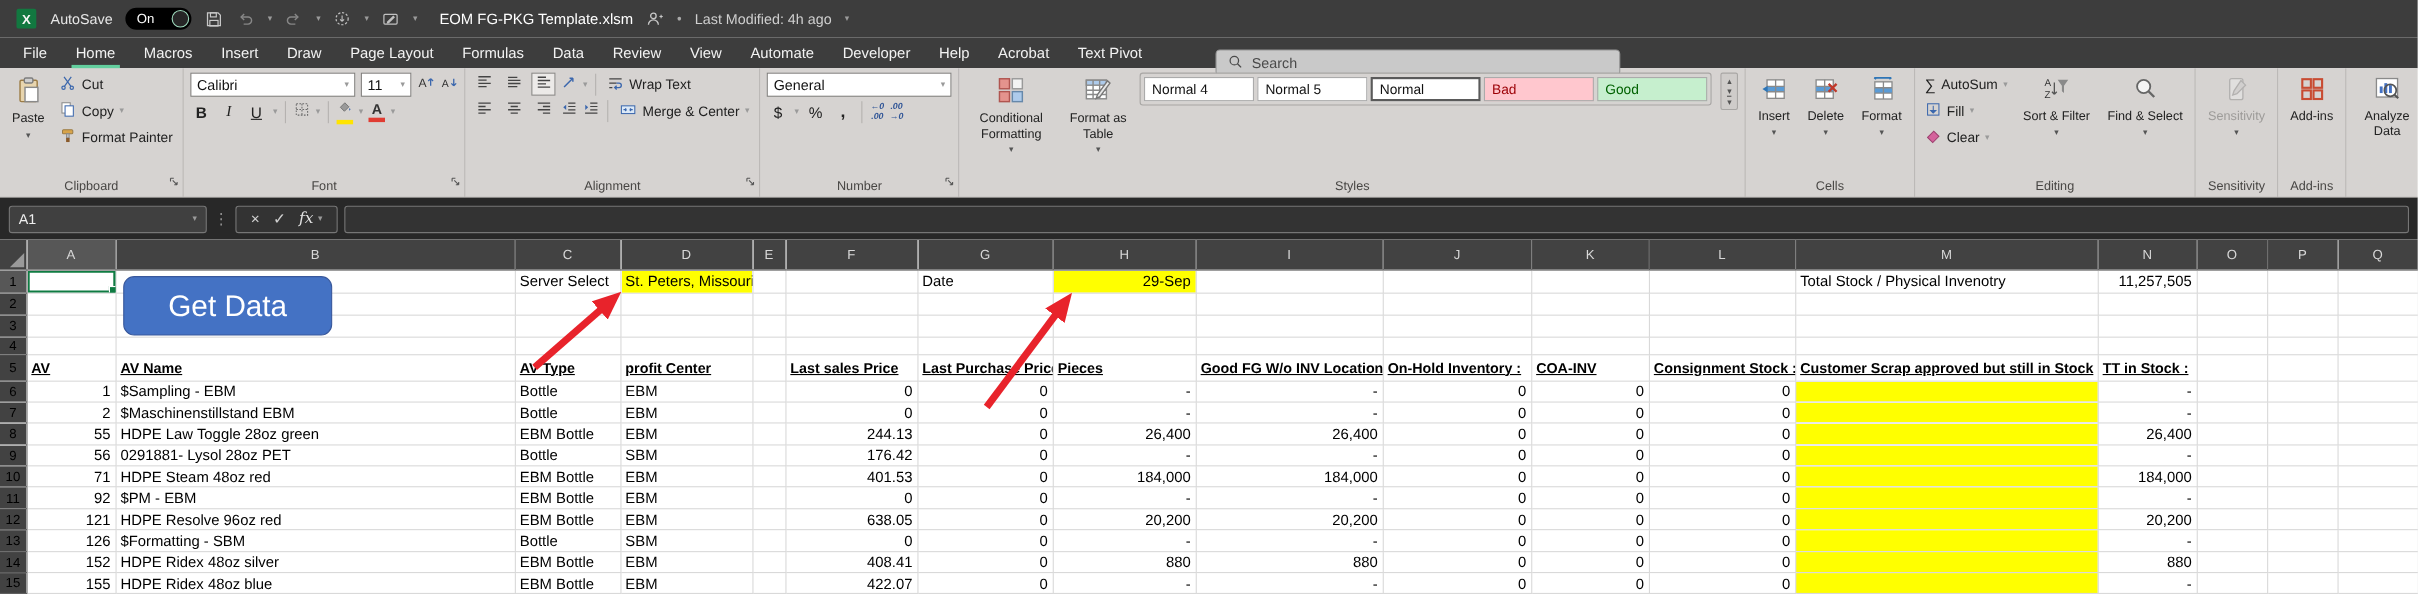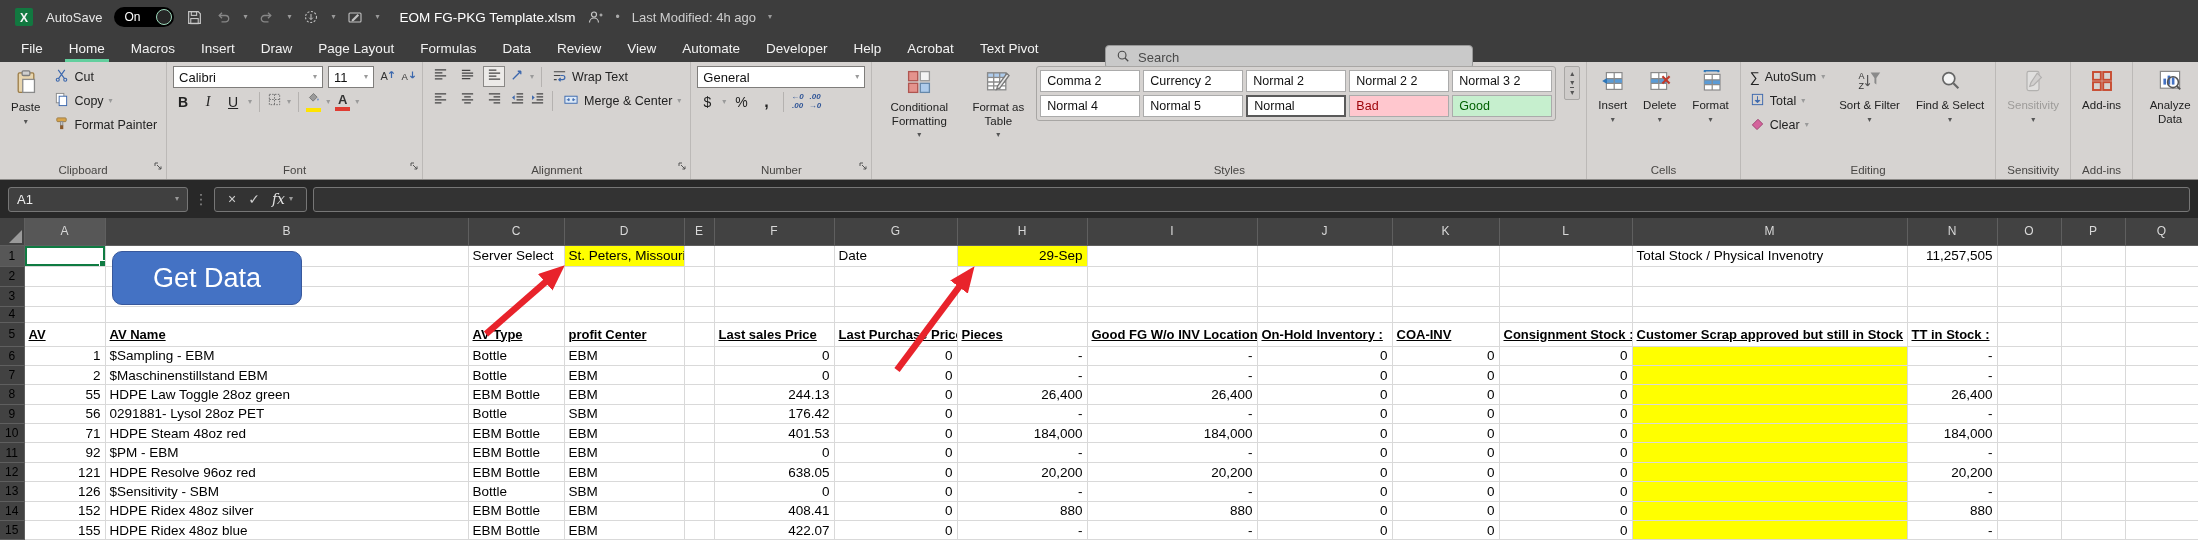--- a/index.html
+++ b/index.html
@@ -437,27 +437,20 @@
               <rect x="2" y="3" width="14" height="13" fill="#fff" stroke="#8a8a8a"></rect>
               <rect x="2" y="3" width="14" height="3.5" fill="#aecbeb" stroke="#8a8a8a"></rect>
               <path d="M2 10 H16 M2 13 H16 M6.7 3 V16 M11.3 3 V16" stroke="#8a8a8a" fill="none"></path>
               <path d="M18.5 5 L11.5 14.5 l-2.6 1.2 l0.9 -2.7 L16.8 3.5 Z" fill="#e8e8e8" stroke="#777"></path>
             </svg></span>
         <span>Format as Table</span>
         <span class="chev">▾</span>
       </div>
       <div class="gallery" id="style-gallery">
           <div class="grow">
-            <div class="gcell">Comma 2</div>
-            <div class="gcell">Currency 2</div>
-            <div class="gcell">Normal 2</div>
-            <div class="gcell">Normal 2 2</div>
-            <div class="gcell">Normal 3 2</div>
-          </div>
-          <div class="grow">
             <div class="gcell">Normal 4</div>
             <div class="gcell">Normal 5</div>
             <div class="gcell selected">Normal</div>
             <div class="gcell bad">Bad</div>
             <div class="gcell good">Good</div>
           </div>
         </div>
       <div class="gscroll">
         <span>▴</span>
         <span>▾</span>
@@ -509,21 +502,21 @@
         <div class="sbtn">
             <span style="font-size:14px">∑</span>
             <span>AutoSum</span>
             <span class="chev">▾</span>
           </div>
         <div class="sbtn">
             <span class="ic"><svg viewBox="0 0 16 16" width="15" height="15">
                 <rect x="2.5" y="2.5" width="11" height="11" fill="none" stroke="#3b67ad"></rect>
                 <path d="M8 4.5 v4.5 M8 11.5 L5.5 9 h5 Z" stroke="#3b67ad" fill="#3b67ad"></path>
               </svg></span>
-            <span>Total</span>
+            <span>Fill</span>
             <span class="chev">▾</span>
           </div>
         <div class="sbtn">
             <span class="ic"><svg viewBox="0 0 16 16" width="15" height="15">
                 <path d="M2.5 9.5 L8.5 3.5 L13.5 8.5 L7.5 14.5 Z" fill="#d4639c" stroke="#9c3f6e"></path>
               </svg></span>
             <span>Clear</span>
             <span class="chev">▾</span>
           </div>
       </div>
@@ -897,21 +890,21 @@
           <td class="tb num">0</td>
           <td class="tb yellow"></td>
           <td class="tb num">20,200</td>
           <td></td>
           <td></td>
           <td></td>
         </tr>
         <tr style="height: 19.4px;">
           <td class="gut">13</td>
           <td class="tb num">126</td>
-          <td class="tb">$Sensitivity - SBM</td>
+          <td class="tb">$Formatting - SBM</td>
           <td class="tb">Bottle</td>
           <td class="tb">SBM</td>
           <td class="tb"></td>
           <td class="tb num">0</td>
           <td class="tb num">0</td>
           <td class="tb dash">-</td>
           <td class="tb dash">-</td>
           <td class="tb num">0</td>
           <td class="tb num">0</td>
           <td class="tb num">0</td>

